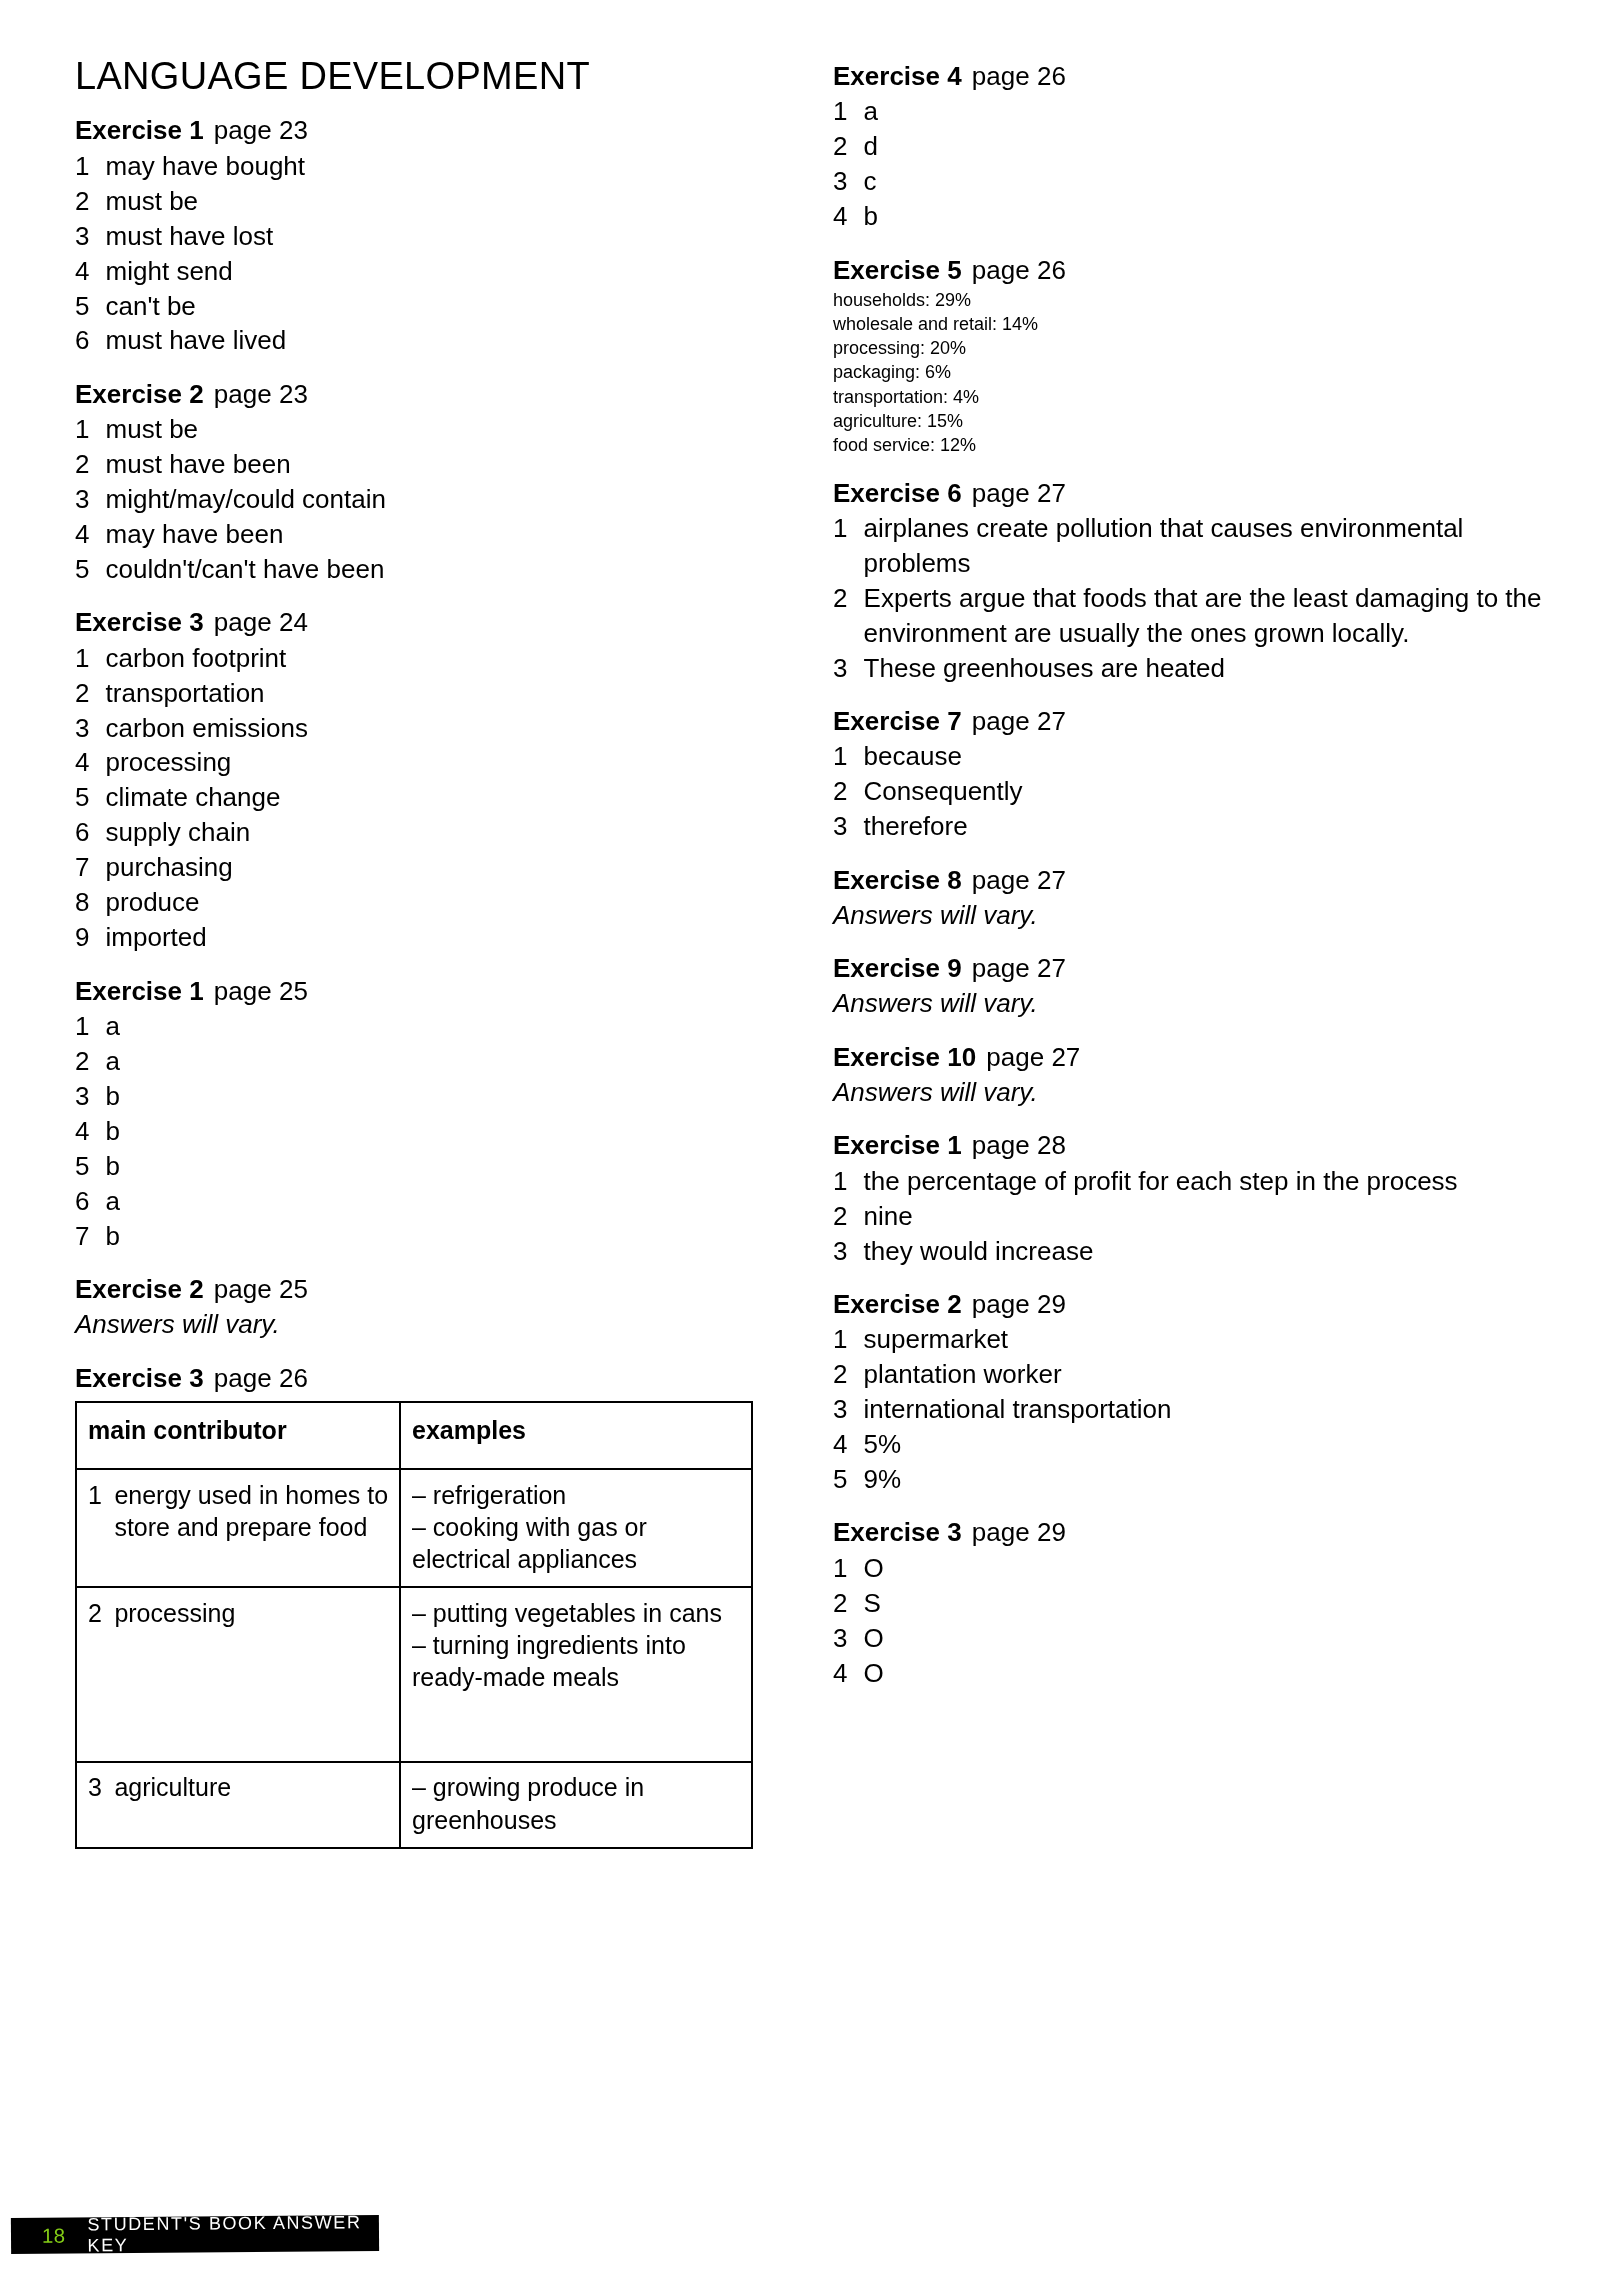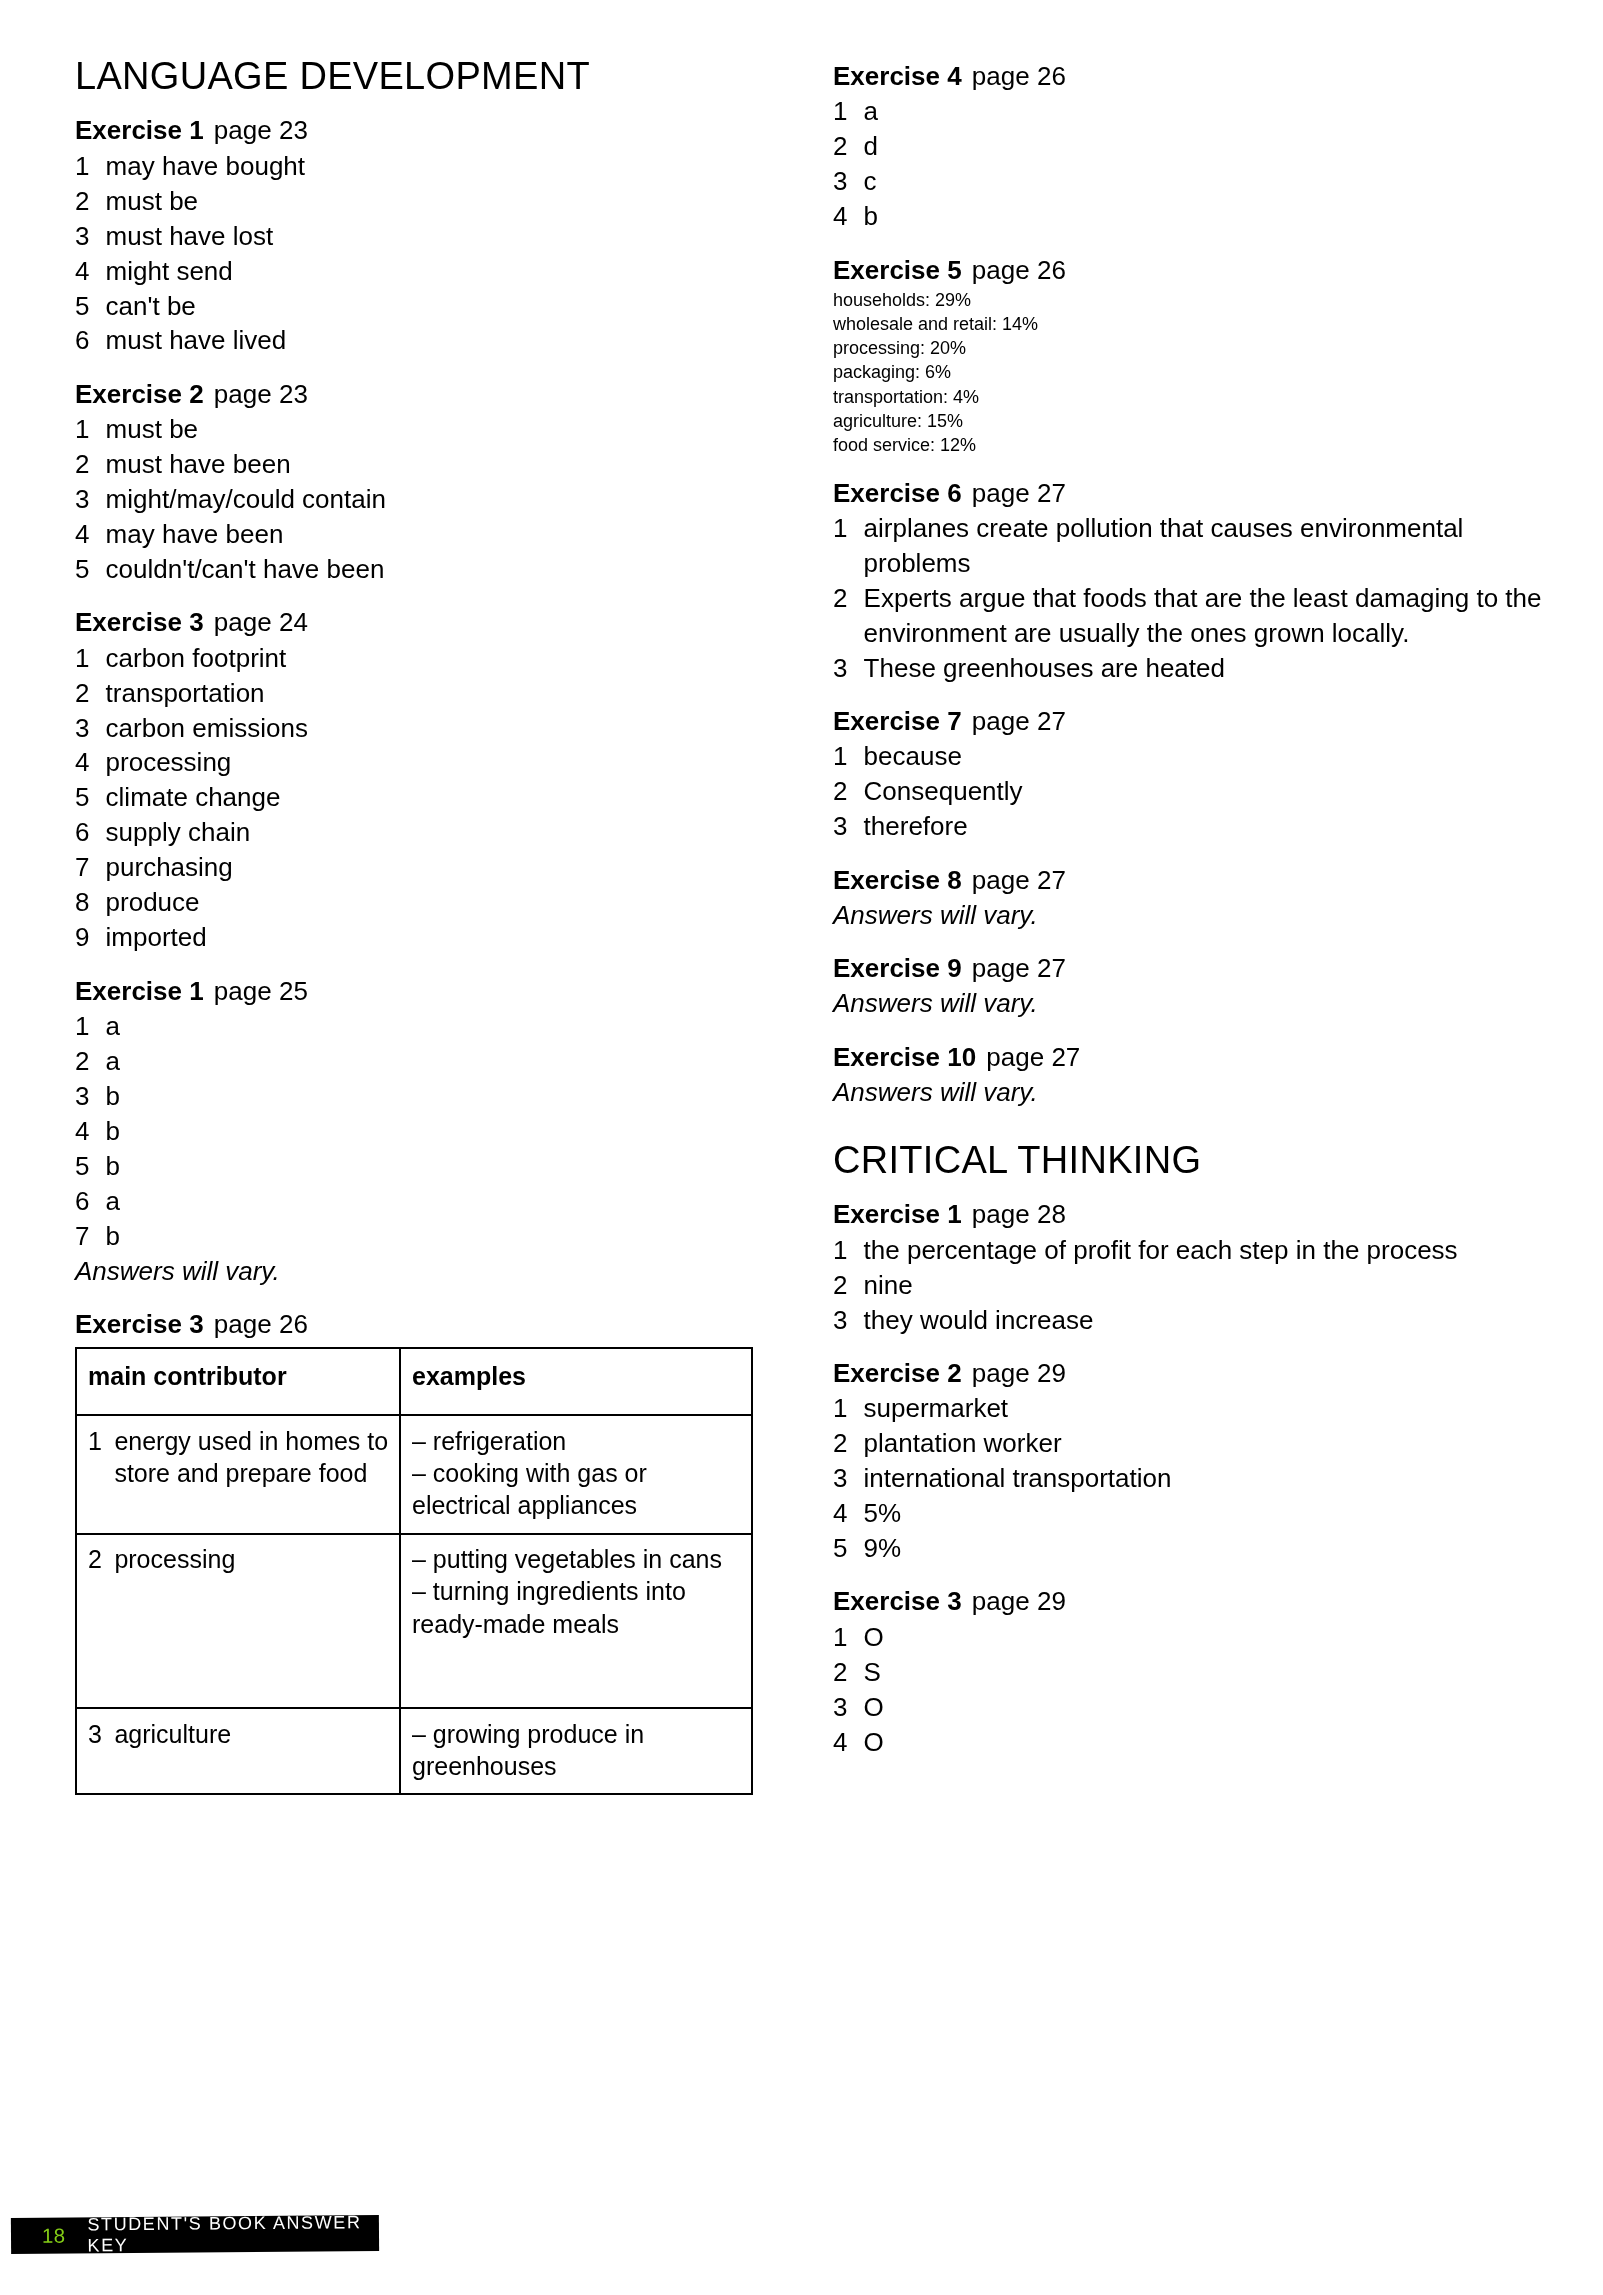--- a/index.html
+++ b/index.html
@@ -297,20 +297,23 @@
         <li class="answer">
             <span class="num">6</span>
             <span class="txt">a</span>
           </li>
         <li class="answer">
             <span class="num">7</span>
             <span class="txt">b</span>
           </li>
       </ol>
 
+      <div class="ex-head">
+        <span class="ex-label">Exercise 2</span><span class="ex-page">page 25</span>
+      </div>
       <div class="italic-note">Answers will vary.</div>
 
       <div class="ex-head">
         <span class="ex-label">Exercise 3</span><span class="ex-page">page 26</span>
       </div>
 
       <table class="key-table">
         <colgroup>
             <col class="c1">
             <col class="c2">
@@ -443,21 +446,20 @@
       <div class="ex-head">
         <span class="ex-label">Exercise 9</span><span class="ex-page">page 27</span>
       </div>
       <div class="italic-note">Answers will vary.</div>
 
       <div class="ex-head">
         <span class="ex-label">Exercise 10</span><span class="ex-page">page 27</span>
       </div>
       <div class="italic-note">Answers will vary.</div>
 
-      <h2 class="section-head" style="margin-top:31px;">CRITICAL THINKING</h2>
 
       <div class="ex-head">
         <span class="ex-label">Exercise 1</span><span class="ex-page">page 28</span>
       </div>
       <ol class="answers">
         <li class="answer">
             <span class="num">1</span>
             <span class="txt">the percentage of profit for each step in the process</span>
           </li>
         <li class="answer">

